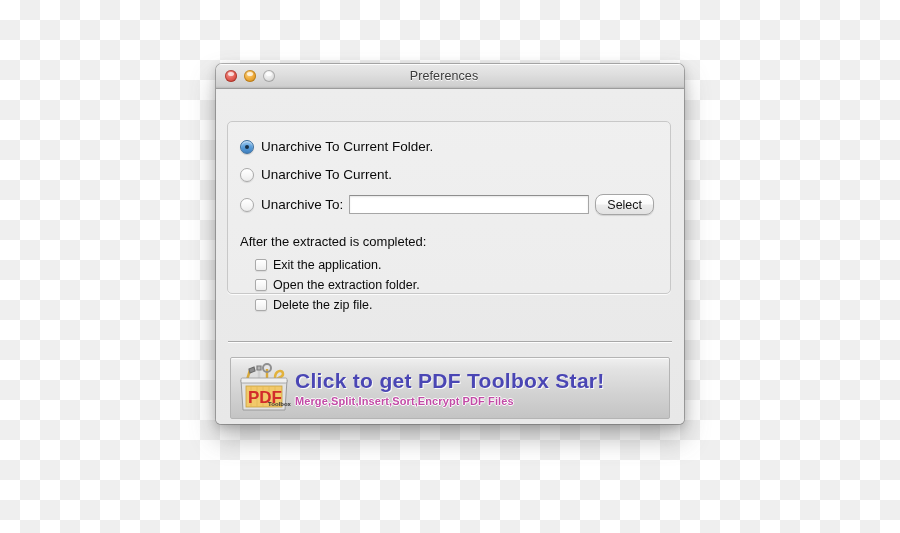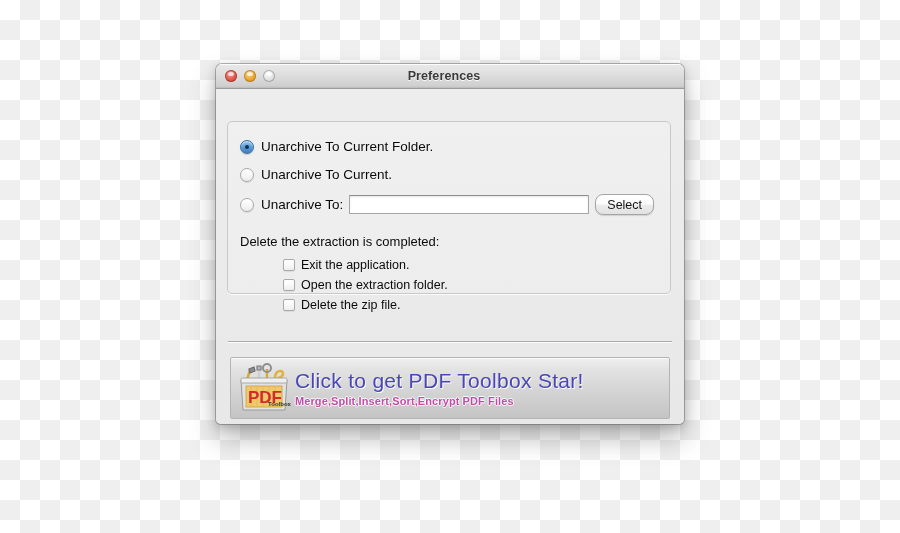--- a/index.html
+++ b/index.html
@@ -84,21 +84,21 @@
   }
   .light.zoom {
     background: radial-gradient(circle at 40% 32%, #fbfbfb 0%, #e4e4e4 50%, #c3c3c3 100%);
     box-shadow: inset 0 0 0 1px rgba(150,150,150,0.75);
   }
   #window-title {
     position: absolute;
     left: 0; right: 12px;
     text-align: center;
     font-size: 12.5px;
-    font-weight: bold;
+    font-weight: normal;
     color: #3a3a3a;
     text-shadow: 0 1px 0 rgba(255,255,255,0.9);
     letter-spacing: 0.1px;
     pointer-events: none;
   }
 
   
   #content {
     flex: 1 1 auto;
     background: linear-gradient(to bottom, #ededed 0%, #e8e8e8 100%);
@@ -204,21 +204,20 @@
     left: 12px;
     top: 112px;
     font-size: 13px;
     color: #0a0a0a;
   }
   .chk-row {
     position: absolute;
     left: 27px;
     display: flex;
     align-items: center;
-    margin-left: 28px;
   }
   .chk-row.c1 { top: 136px; }
   .chk-row.c2 { top: 156px; }
   .chk-row.c3 { top: 176px; }
   .checkbox {
     width: 12px; height: 12px;
     box-sizing: border-box;
     flex: 0 0 12px;
     margin-right: 6px;
     border-radius: 2px;
@@ -274,21 +273,21 @@
 
   #banner-text {
     display: flex;
     flex-direction: column;
     justify-content: center;
     line-height: 1;
     padding-top: 1px;
   }
   #banner-title {
     font-size: 21px;
-    font-weight: normal;
+    font-weight: bold;
     color: #4a46b4;
     letter-spacing: 0.3px;
     text-shadow: 1px 1px 0 rgba(255,255,255,0.85);
     white-space: nowrap;
   }
   .banner-sub {
     font-size: 11px;
     font-weight: bold;
     color: #c24ba6;
     letter-spacing: 0.1px;
@@ -331,21 +330,21 @@
         <span class="opt-label">Unarchive To Current.</span>
       </div>
 
       <div class="opt-row r3">
         <span class="radio off"></span>
         <span class="opt-label">Unarchive To:</span>
         <input id="path-field" type="text" placeholder="" style="">
         <button id="select-btn">Select</button>
       </div>
 
-      <div id="after-label">Delete the extraction is completed:</div>
+      <div id="after-label">After the extracted is completed:</div>
 
       <div class="chk-row c1">
         <span class="checkbox"></span>
         <span class="chk-label">Exit the application.</span>
       </div>
       <div class="chk-row c2">
         <span class="checkbox"></span>
         <span class="chk-label">Open the extraction folder.</span>
       </div>
       <div class="chk-row c3">

